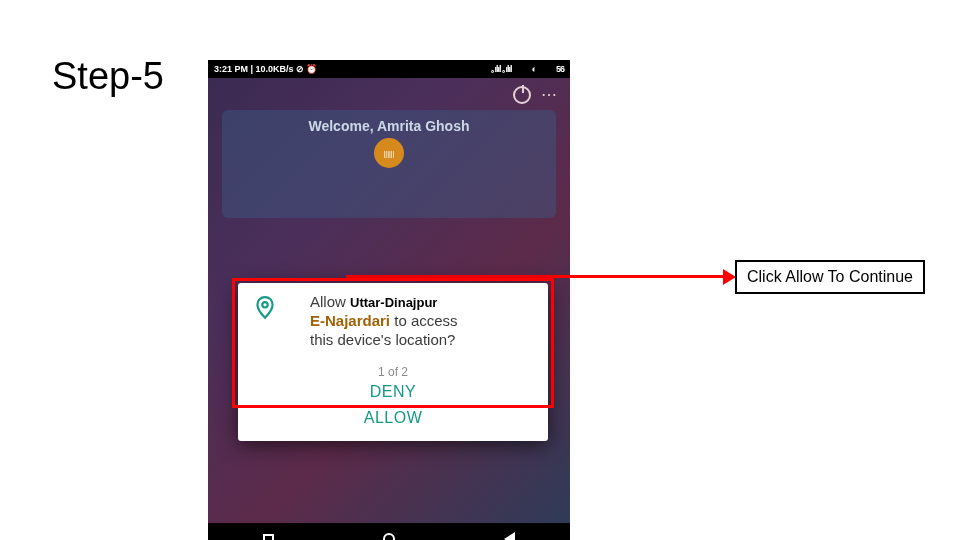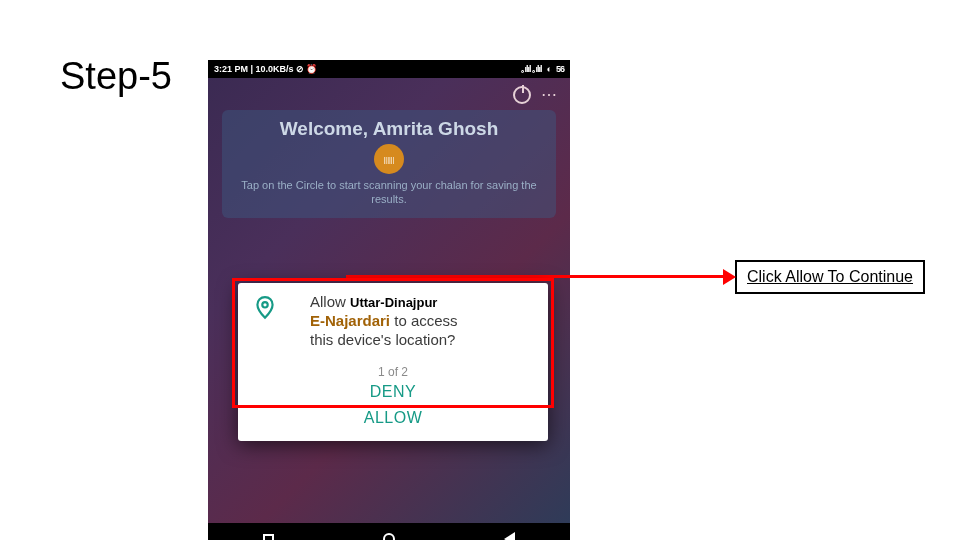--- a/index.html
+++ b/index.html
@@ -7,21 +7,21 @@
     width: 960px;
     height: 540px;
     background: #ffffff;
     font-family: Arial, Helvetica, sans-serif;
     position: relative;
     overflow: hidden;
   }
   .step-title {
     position: absolute;
     top: 55px;
-    left: 60px;
+    left: 52px;
     font-size: 38px;
     font-weight: 400;
     color: #000;
   }
   .phone {
     position: absolute;
     top: 60px;
     left: 208px;
     width: 362px;
     height: 495px;
@@ -34,21 +34,21 @@
     color: #fff;
     font-size: 9px;
     display: flex;
     justify-content: space-between;
     align-items: center;
     padding: 0 6px;
     font-weight: 600;
   }
   .statusbar .right {
     display: flex;
-    gap: 5px;
+    gap: 20px;
     align-items: center;
   }
   .sb-icon { font-size: 9px; letter-spacing: -1px; }
 
   .top-actions {
     position: absolute;
     top: 26px;
     right: 12px;
     display: flex;
     gap: 10px;
@@ -79,21 +79,21 @@
     left: 14px;
     width: 334px;
     height: 108px;
     background: rgba(60, 90, 130, 0.45);
     border-radius: 6px;
     text-align: center;
     padding: 8px;
     color: #9ab;
   }
   .welcome-text {
-    font-size: 19px;
+    font-size: 14px;
     font-weight: 700;
     color: #cdd8e6;
     margin-bottom: 4px;
   }
   .circle-btn {
     width: 30px; height: 30px;
     background: #d68a1e;
     border-radius: 50%;
     margin: 2px auto 4px;
     font-size: 7px;
@@ -219,21 +219,20 @@
   }
   .callout {
     position: absolute;
     top: 260px;
     left: 735px;
     border: 2px solid #000;
     background: #fff;
     padding: 6px 10px;
     font-size: 16px;
     color: #000;
-    text-decoration: underline;
   }
 </style>
 </head>
 <body>
 
 <div class="step-title">Step-5</div>
 
 <div class="phone">
 
   <div class="statusbar">
@@ -246,21 +245,20 @@
   </div>
 
   <div class="top-actions">
     <div class="power-icon"></div>
     <div class="dots">⋯</div>
   </div>
 
   <div class="welcome-card">
     <div class="welcome-text">Welcome, Amrita Ghosh</div>
     <div class="circle-btn">||||||</div>
-    <div class="welcome-sub">Tap on the Circle to start scanning your chalan for saving the results.</div>
   </div>
 
   <div class="dialog">
     <div class="dialog-body">
       <div class="loc-icon">
         <svg viewBox="0 0 24 24">
             <path fill="none" stroke="#169a86" stroke-width="2" d="M12 2C8 2 5 5 5 9c0 5 7 12 7 12s7-7 7-12c0-4-3-7-7-7z"></path>
             <circle cx="12" cy="9" r="2.5" fill="none" stroke="#169a86" stroke-width="2"></circle>
           </svg>
       </div>

